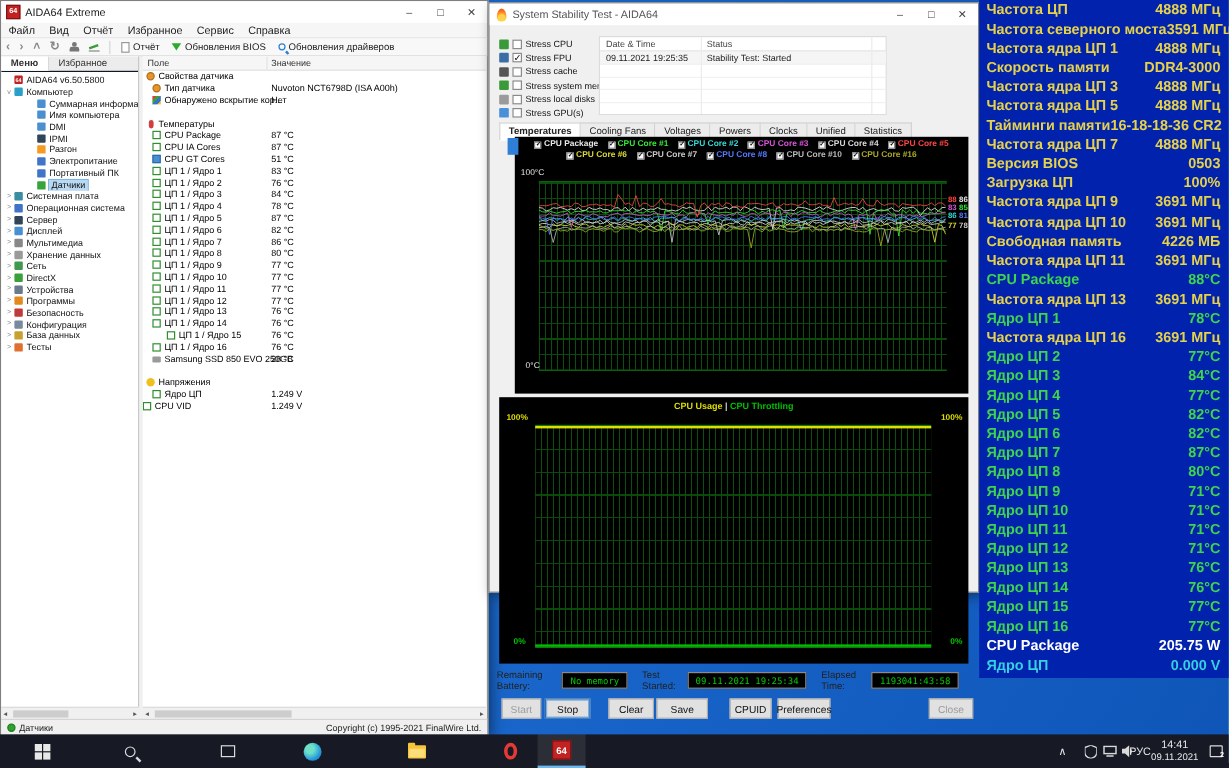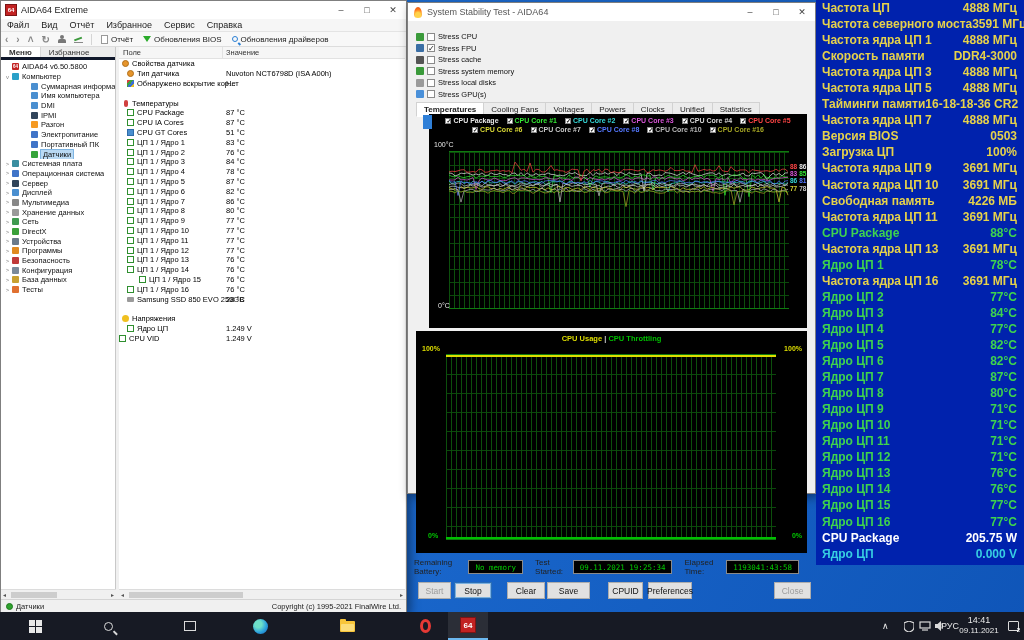--- a/index.html
+++ b/index.html
@@ -22,21 +22,21 @@
   .ic-doc{width:7px;height:9px;background:#fff;border:1px solid #999;}
   .ic-down{width:0;height:0;border-left:4px solid transparent;border-right:4px solid transparent;border-top:6px solid #2bab2b;}
   .ic-mag{width:6px;height:6px;border:1.5px solid #2a7fd4;border-radius:50%;position:relative;}
   .ic-mag::after{content:"";position:absolute;width:3px;height:1.5px;background:#2a7fd4;transform:rotate(45deg);left:5px;top:6px;}
   .ic-chart{width:9px;height:8px;position:relative;border-bottom:1px solid #888;}
   .ic-chart::after{content:"";position:absolute;left:0;top:3px;width:8px;height:1.5px;background:#3d9a3d;transform:rotate(-20deg);}
   .ic-person{width:8px;height:8px;position:relative;}
   .ic-person::before{content:"";position:absolute;left:2px;top:0;width:4px;height:4px;border-radius:50%;background:#777;}
   .ic-person::after{content:"";position:absolute;left:0;top:4px;width:8px;height:4px;border-radius:2px 2px 0 0;background:#777;}
   #sidebar{position:absolute;left:0;top:46px;width:115px;bottom:23px;background:#fff;border-right:1px solid #c8c8c8;overflow:hidden;}
-  .side-tabs{height:13px;display:flex;background:#ececec;border-bottom:3px solid #0f172a;font-size:8px;color:#333;}
+  .side-tabs{height:13px;display:flex;background:#ececec;border-bottom:1px solid #0f172a;font-size:8px;color:#333;}
   .side-tab{padding:1px 8px;}
   .side-tab.active{background:#fff;border-right:1px solid #d8d8d8;font-weight:bold;}
   #tree{padding-top:2px;}
   .trow{height:9.7px;display:flex;align-items:center;font-size:7.5px;color:#111;white-space:nowrap;overflow:hidden;}
   .trow .chev{width:9px;text-align:center;color:#888;font-size:6px;flex:none;}
   .trow .ticon{width:7px;height:7px;flex:none;margin-right:3px;border-radius:1px;display:flex;align-items:center;justify-content:center;color:#fff;font-size:4.5px;font-weight:bold;}
   .trow .tlab{overflow:hidden;text-overflow:clip;}
   .trow .tlab.sel{background:#b9d9f3;outline:1px solid #7fb5e2;padding:0 2px;}
   #mainpane{position:absolute;left:118px;top:46px;right:1px;bottom:23px;background:#fff;overflow:hidden;}
   #colhdr{height:12px;background:#f6f6f6;border-bottom:1px solid #e2e2e2;position:relative;font-size:7.5px;color:#333;}
@@ -493,20 +493,38 @@
         <span class="cicon" style="background: rgb(154, 154, 154);"></span>
         <span class="cb"></span>
         <span>Stress local disks</span>
       </div>
       <div class="crow">
         <span class="cicon" style="background: rgb(74, 144, 217);"></span>
         <span class="cb"></span>
         <span>Stress GPU(s)</span>
       </div>
     </div>
+  <div id="sst-log">
+    <div class="lg-hdr">
+      <span class="c1">Date &amp; Time</span>
+      <span class="c2">Status</span>
+    </div>
+    <div id="lg-rows">
+        <div class="lg-row filled">
+          <span class="c1">09.11.2021 19:25:35</span>
+          <span class="c2">Stability Test: Started</span>
+        </div>
+        <div class="lg-row"></div>
+        <div class="lg-row"></div>
+        <div class="lg-row"></div>
+        <div class="lg-row"></div>
+      </div>
+    <div class="vline1"></div>
+      <div class="vline2"></div>
+  </div>
   <div id="sst-tabs">
       <span class="tab active">Temperatures</span>
       <span class="tab">Cooling Fans</span>
       <span class="tab">Voltages</span>
       <span class="tab">Powers</span>
       <span class="tab">Clocks</span>
       <span class="tab">Unified</span>
       <span class="tab">Statistics</span>
     </div>
   <div id="g1-blue"></div>

